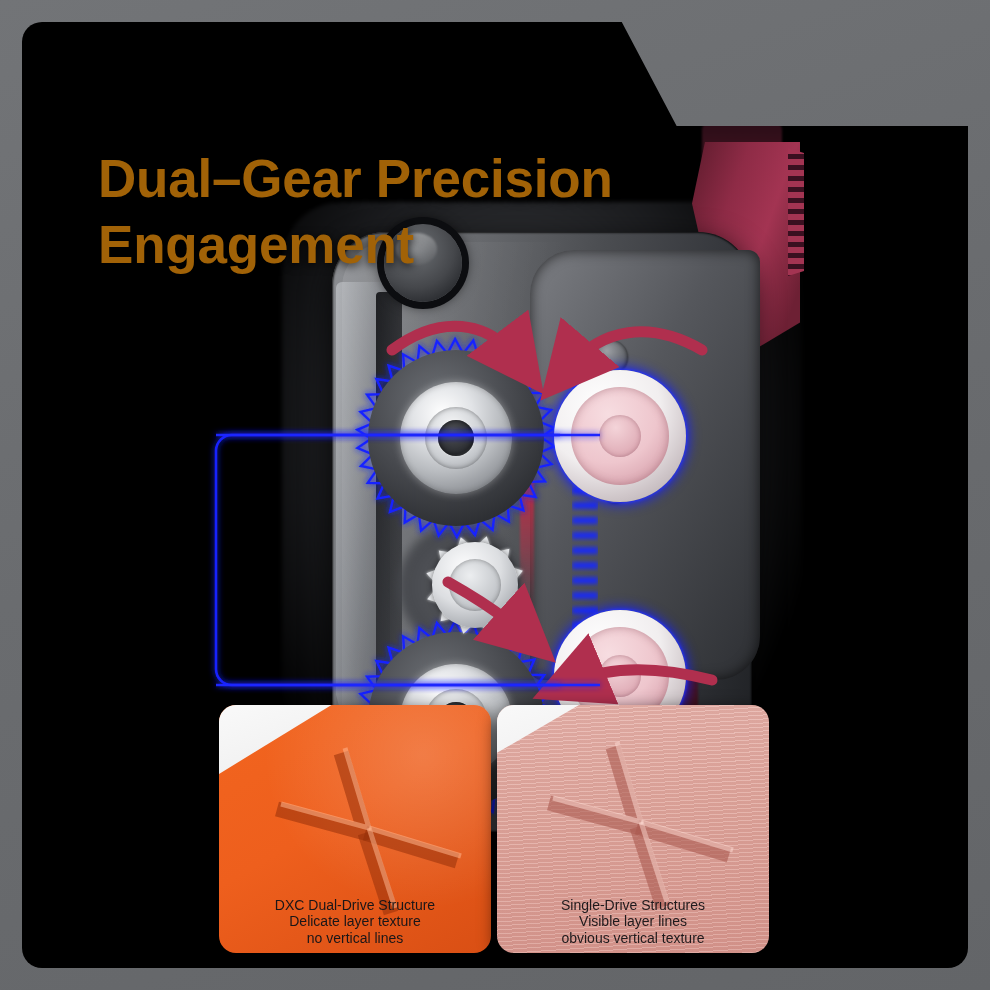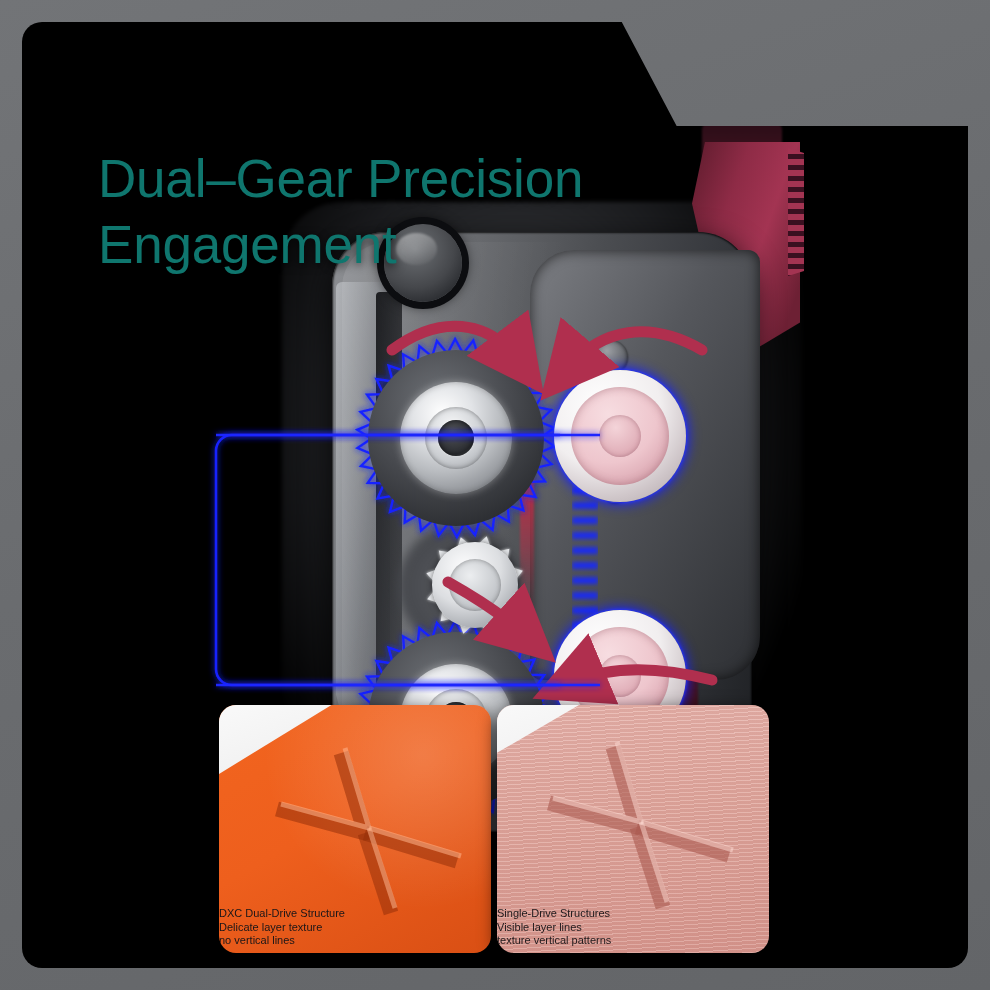--- a/index.html
+++ b/index.html
@@ -215,21 +215,21 @@
 
   
   .callout-svg{
     position:absolute;left:0;top:0;width:990px;height:990px;overflow:visible;
     pointer-events:none;
   }
 
   
   .title{
     position:absolute;left:98px;top:146px;width:640px;
-    color:#0f766e;font-size:53px;line-height:1.24;font-weight:400;
+    color:#a16207;font-size:53px;line-height:1.24;font-weight:700;
     letter-spacing:-.2px;white-space:pre-line;
     text-shadow:0 2px 10px rgba(0,0,0,.85);
   }
   .logo{
     position:absolute;right:60px;top:42px;
     color:#fff;font-size:46px;font-weight:700;letter-spacing:-2.4px;
   }
   .logo .tm{font-size:15px;font-weight:400;vertical-align:super;letter-spacing:0;}
   .callout-label{
     position:absolute;left:12px;top:535px;width:200px;
@@ -272,21 +272,21 @@
   .ph-pink .whitecorner{
     position:absolute;left:-14px;top:-14px;width:120px;height:70px;
     background:linear-gradient(160deg,#fbfbfb,#efefef);
     -webkit-clip-path:polygon(0 0,100% 0,0 100%);
     clip-path:polygon(0 0,100% 0,0 100%);
   }
   .xmark{position:absolute;left:0;top:0;width:272px;height:248px;}
 
   .inset-cap{
     position:absolute;left:0;right:0;bottom:6px;
-    font-size:11px;line-height:1.2;
+    text-align:center;font-size:14px;line-height:1.2;
     color:#1a1618;white-space:pre-line;
   }
   #insetRight .inset-cap{color:#1f1a1c;}
 </style>
 </head>
 <body>
 
 <div id="stage">
 
   <div class="panel">
@@ -468,19 +468,19 @@
             <path d="M140,122 L166,202"></path>
           </g>
           <g fill="none" stroke="rgba(255,222,214,.5)" stroke-width="5" stroke-linejoin="round">
             <path d="M56,93 L144,117 L120,37"></path>
             <path d="M144,117 L236,145"></path>
             <path d="M144,117 L170,197"></path>
           </g>
         </svg>
         <div class="inset-cap">Single-Drive Structures
 Visible layer lines
-texture vertical patterns</div>
+obvious vertical texture</div>
       </div>
     </div>
 
   </div>
 
 </div>
 
 </body></html>

